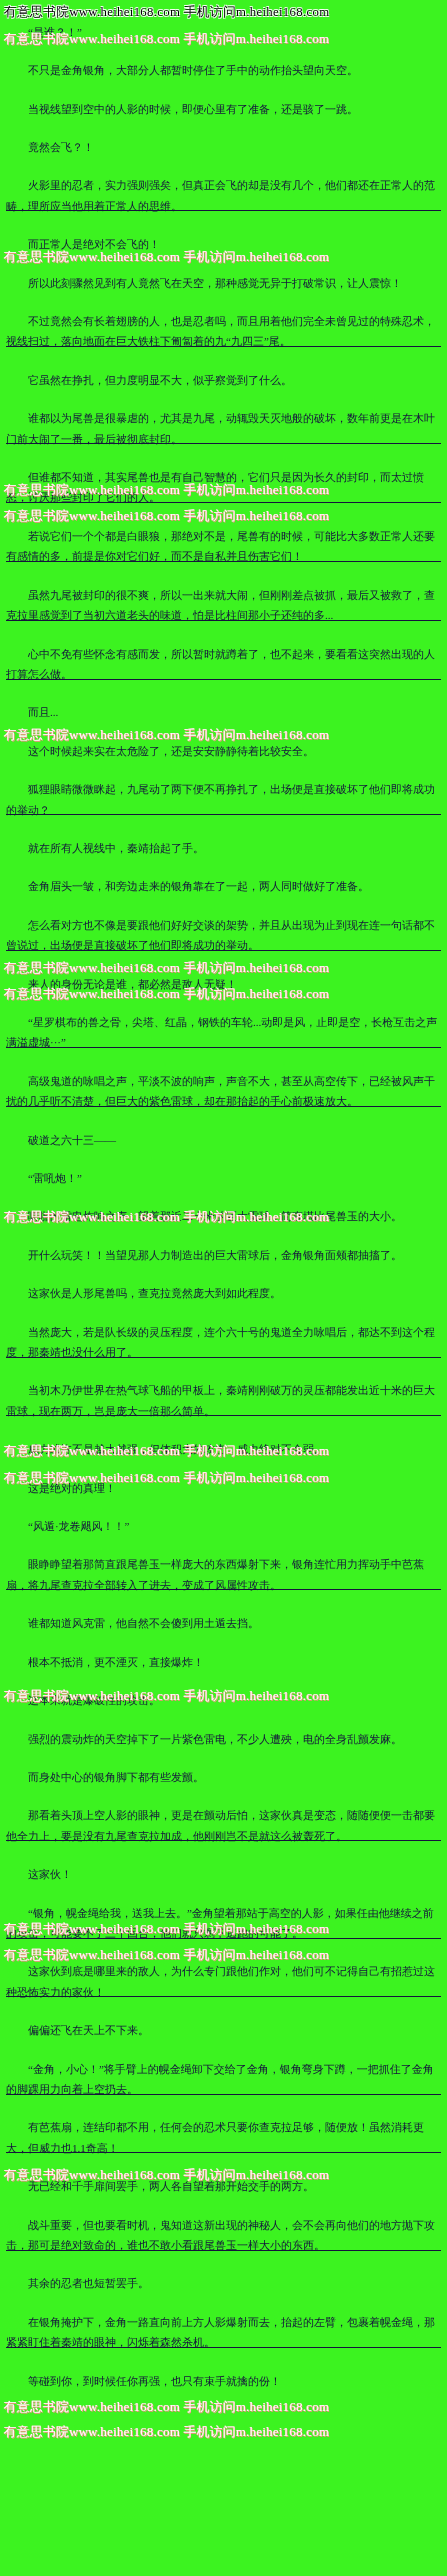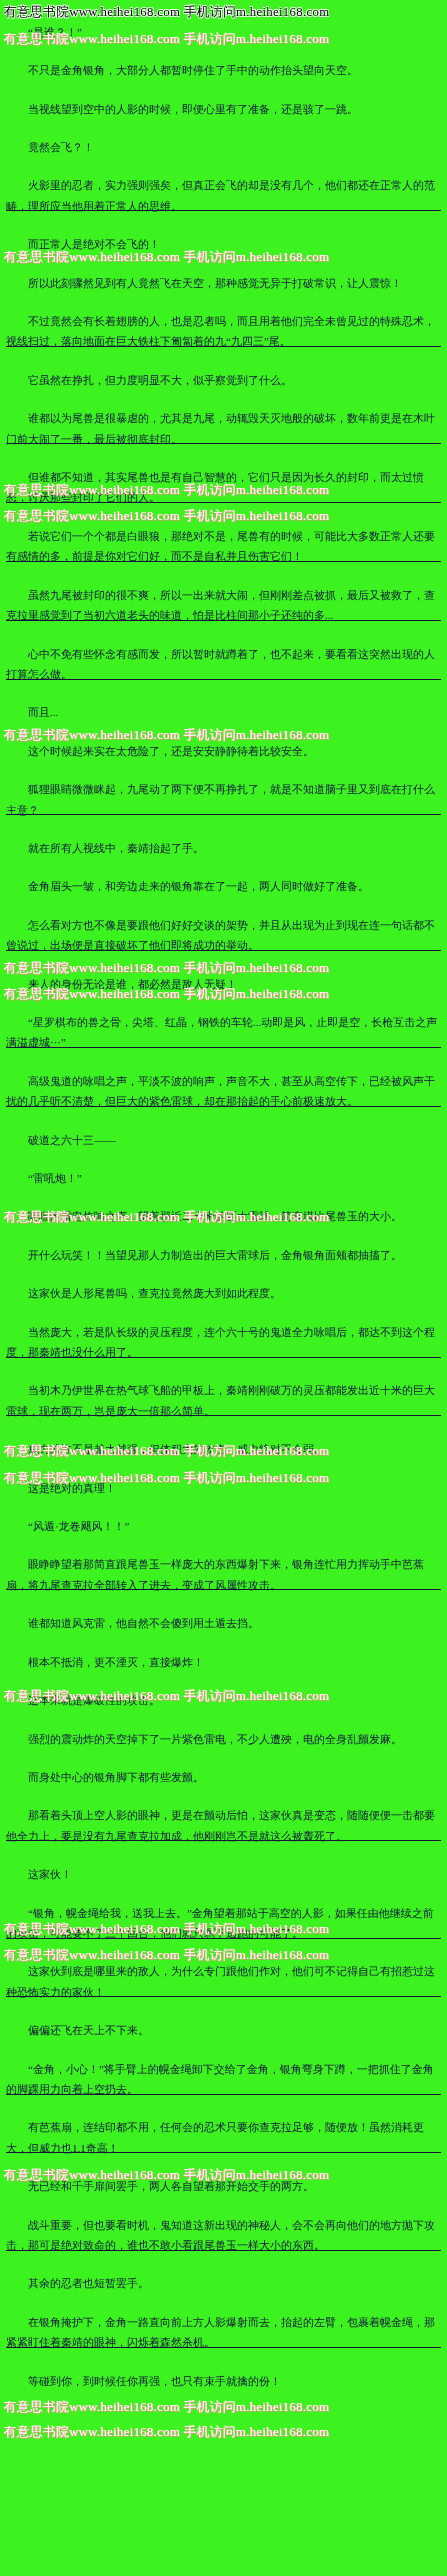--- a/index.html
+++ b/index.html
@@ -68,21 +68,21 @@
       <p class="para">所以此刻骤然见到有人竟然飞在天空，那种感觉无异于打破常识，让人震惊！</p>
       <p class="para">不过竟然会有长着翅膀的人，也是忍者吗，而且用着他们完全未曾见过的特殊忍术，视线扫过，落向地面在巨大铁柱下匍匐着的九“九四三”尾。</p>
       <p class="para">它虽然在挣扎，但力度明显不大，似乎察觉到了什么。</p>
       <p class="para">谁都以为尾兽是很暴虐的，尤其是九尾，动辄毁天灭地般的破坏，数年前更是在木叶门前大闹了一番，最后被彻底封印。</p>
       <p class="para">但谁都不知道，其实尾兽也是有自己智慧的，它们只是因为长久的封印，而太过愤怒，讨厌那些封印了它们的人。</p>
       <p class="para">若说它们一个个都是白眼狼，那绝对不是，尾兽有的时候，可能比大多数正常人还要有感情的多，前提是你对它们好，而不是自私并且伤害它们！</p>
       <p class="para">虽然九尾被封印的很不爽，所以一出来就大闹，但刚刚差点被抓，最后又被救了，查克拉里感觉到了当初六道老头的味道，怕是比柱间那小子还纯的多...</p>
       <p class="para">心中不免有些怀念有感而发，所以暂时就蹲着了，也不起来，要看看这突然出现的人打算怎么做。</p>
       <p class="para">而且...</p>
       <p class="para">这个时候起来实在太危险了，还是安安静静待着比较安全。</p>
-      <p class="para">狐狸眼睛微微眯起，九尾动了两下便不再挣扎了，就是不知道脑子里又到底在打什么主意？</p>
+      <p class="para">狐狸眼睛微微眯起，九尾动了两下便不再挣扎了，出场便是直接破坏了他们即将成功的举动？</p>
       <p class="para">就在所有人视线中，秦靖抬起了手。</p>
       <p class="para">金角眉头一皱，和旁边走来的银角靠在了一起，两人同时做好了准备。</p>
       <p class="para">怎么看对方也不像是要跟他们好好交谈的架势，并且从出现为止到现在连一句话都不曾说过，出场便是直接破坏了他们即将成功的举动。</p>
       <p class="para">来人的身份无论是谁，都必然是敌人无疑！</p>
       <p class="para">“星罗棋布的兽之骨，尖塔、红晶，钢铁的车轮...动即是风，止即是空，长枪互击之声满溢虚城···”</p>
       <p class="para">高级鬼道的咏唱之声，平淡不波的响声，声音不大，甚至从高空传下，已经被风声干扰的几乎听不清楚，但巨大的紫色雷球，却在那抬起的手心前极速放大。</p>
       <p class="para">破道之六十三——</p>
       <p class="para">“雷吼炮！”</p>
       <p class="para">噼啪的雷电炸响之声，望着那近二十米的巨大雷球，简直堪比尾兽玉的大小。</p>
       <p class="para">开什么玩笑！！当望见那人力制造出的巨大雷球后，金角银角面颊都抽搐了。</p>

